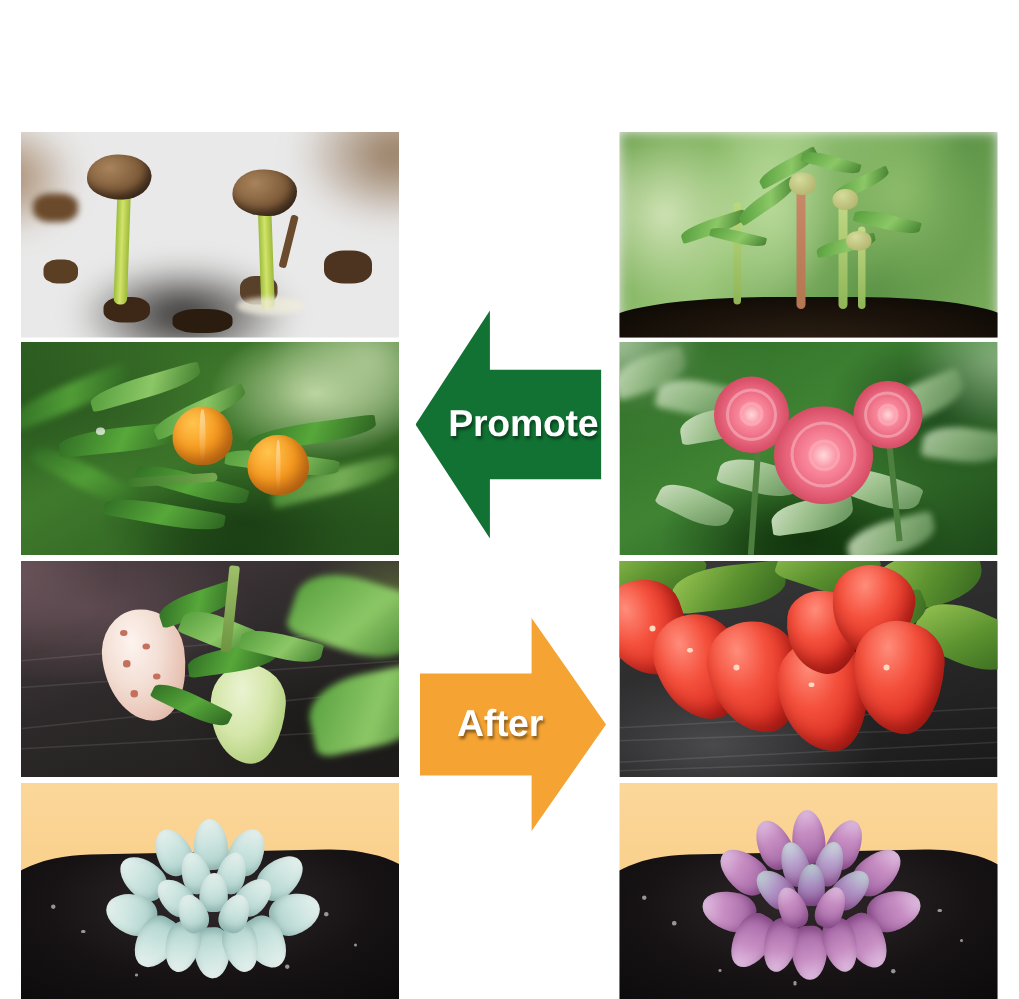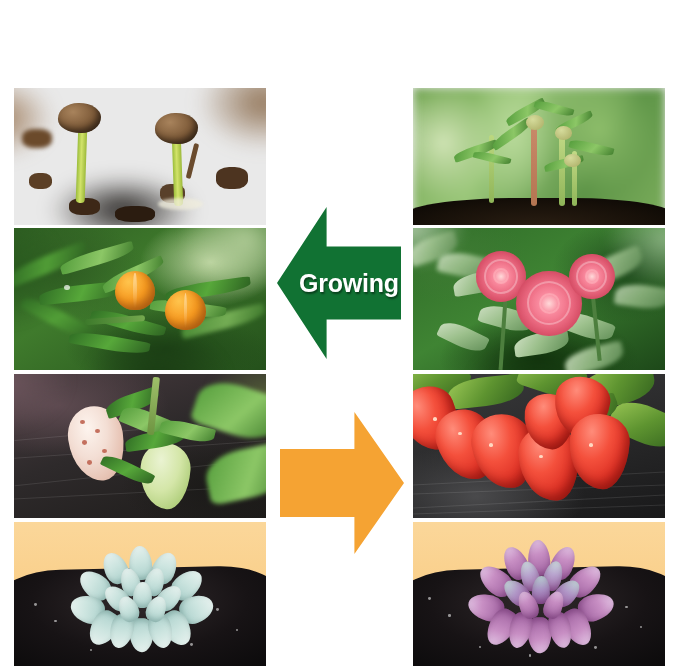--- a/index.html
+++ b/index.html
@@ -476,20 +476,21 @@
         <div class="petal purple" style="left:43%;top:32%;width:14%;height:26%;transform:rotate(2deg);
              background:linear-gradient(170deg,#bcd9d6 0%, #a98fc2 50%, #8e5396 100%);"></div>
         <div class="petal purple" style="left:33%;top:46%;width:14%;height:26%;transform:rotate(-22deg);"></div>
         <div class="petal purple" style="left:53%;top:46%;width:14%;height:26%;transform:rotate(22deg);"></div>
       </div>
     </div>
   </div>
 
   <div class="arrow-wrap" style="left:277px; top:207px; width:124px; height:152px;">
     <div class="arrow-left-shape"></div>
-    <div class="arrow-label left">Growing</div>
+    <div class="arrow-label left">Promote</div>
   </div>
 
   <div class="arrow-wrap" style="left:280px; top:412px; width:124px; height:142px;">
     <div class="arrow-right-shape"></div>
+    <div class="arrow-label right">After</div>
   </div>
 
 </div>
 
 </body></html>

